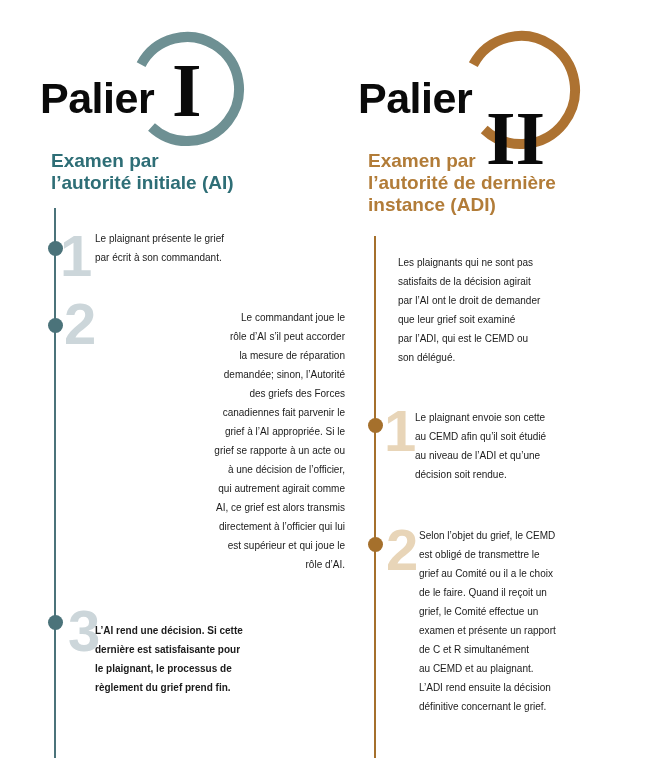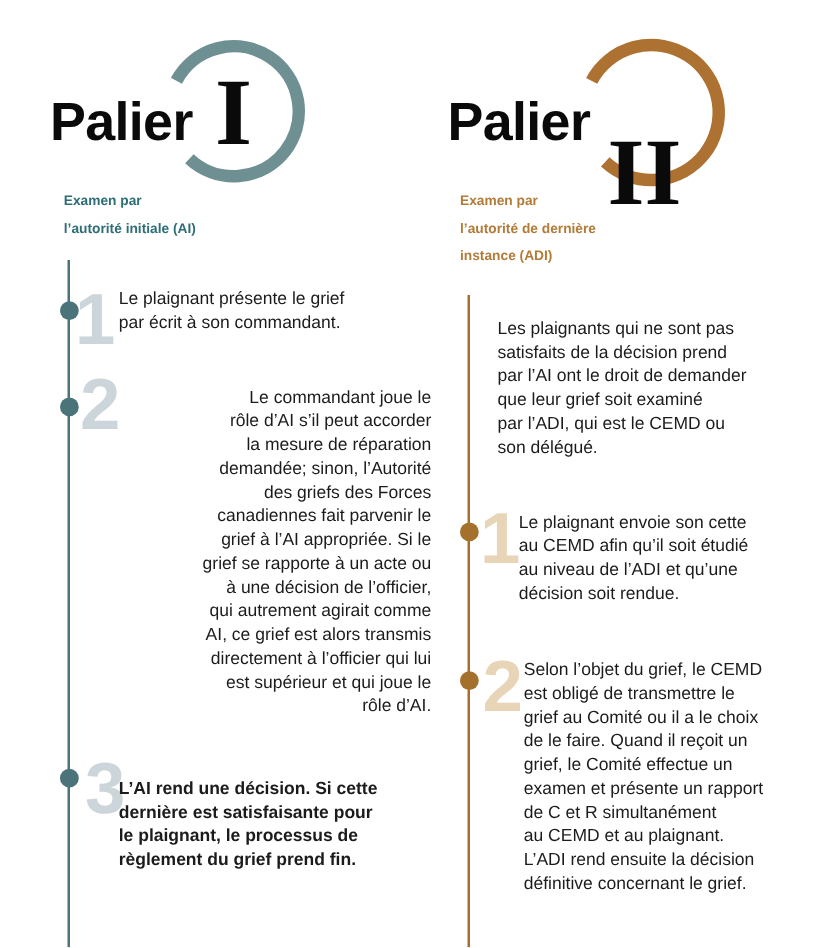--- a/index.html
+++ b/index.html
@@ -16,38 +16,38 @@
   .title-word {
     position:absolute; font-size:43px; font-weight:bold; line-height:1;
     letter-spacing:-0.5px; color:var(--title-ink); white-space:nowrap;
   }
   .title-numeral {
     position:absolute; font-family:"Liberation Serif", serif;
     font-size:76px; font-weight:bold; line-height:1; color:var(--title-ink);
     white-space:nowrap;
   }
   .subtitle {
-    position:absolute; font-size:11px; font-weight:bold; line-height:22px;
+    position:absolute; font-size:19px; font-weight:bold; line-height:22px;
     white-space:pre-line;
   }
   .subtitle-1 { color:var(--c1-sub); }
   .subtitle-2 { color:var(--c2-sub); }
   .spine { position:absolute; width:2px; }
   .spine-1 { background:var(--c1-line); }
   .spine-2 { background:var(--c2-line); }
   .dot { position:absolute; width:15px; height:15px; border-radius:50%; }
   .dot-1 { background:var(--c1-line); }
   .dot-2 { background:var(--c2-line); }
   .step-num {
     position:absolute; font-size:58px; font-weight:bold; line-height:1;
   }
   .step-num-1 { color:var(--c1-num); }
   .step-num-2 { color:var(--c2-num); }
   .step-text {
-    position:absolute; font-size:14px; line-height:19px;
+    position:absolute; font-size:10px; line-height:19px;
     color:var(--ink); white-space:pre-line;
   }
 </style>
 </head>
 <body>
 
 <div class="page">
 
   <section>
     <svg class="ring ring-1" style="left:127px; top:29px;" viewBox="0 0 120 120">
@@ -96,21 +96,21 @@
     </svg>
     <div class="title-word" style="left:358px; top:77px;">Palier</div>
     <div class="title-numeral" style="left:486px; top:52px;margin-top:48px;">II</div>
     <div class="subtitle subtitle-2" style="left:368px; top:150px;">Examen par
 l’autorité de dernière
 instance (ADI)</div>
 
     <div class="spine spine-2" style="left:374px; top:236px; height:522px;"></div>
 
     <div class="step-text" style="left:398px; top:253px; width:264px;">Les plaignants qui ne sont pas
-satisfaits de la décision prend
+satisfaits de la décision agirait
 par l’AI ont le droit de demander
 que leur grief soit examiné
 par l’ADI, qui est le CEMD ou
 son délégué.</div>
 
     <div class="dot dot-2" style="left:368px; top:418px;"></div>
     <div class="step-num step-num-2" style="left:384px; top:402px;">1</div>
     <div class="step-text" style="left:415px; top:408px; width:250px;">Le plaignant envoie son cette
 au CEMD afin qu’il soit étudié
 au niveau de l’ADI et qu’une

